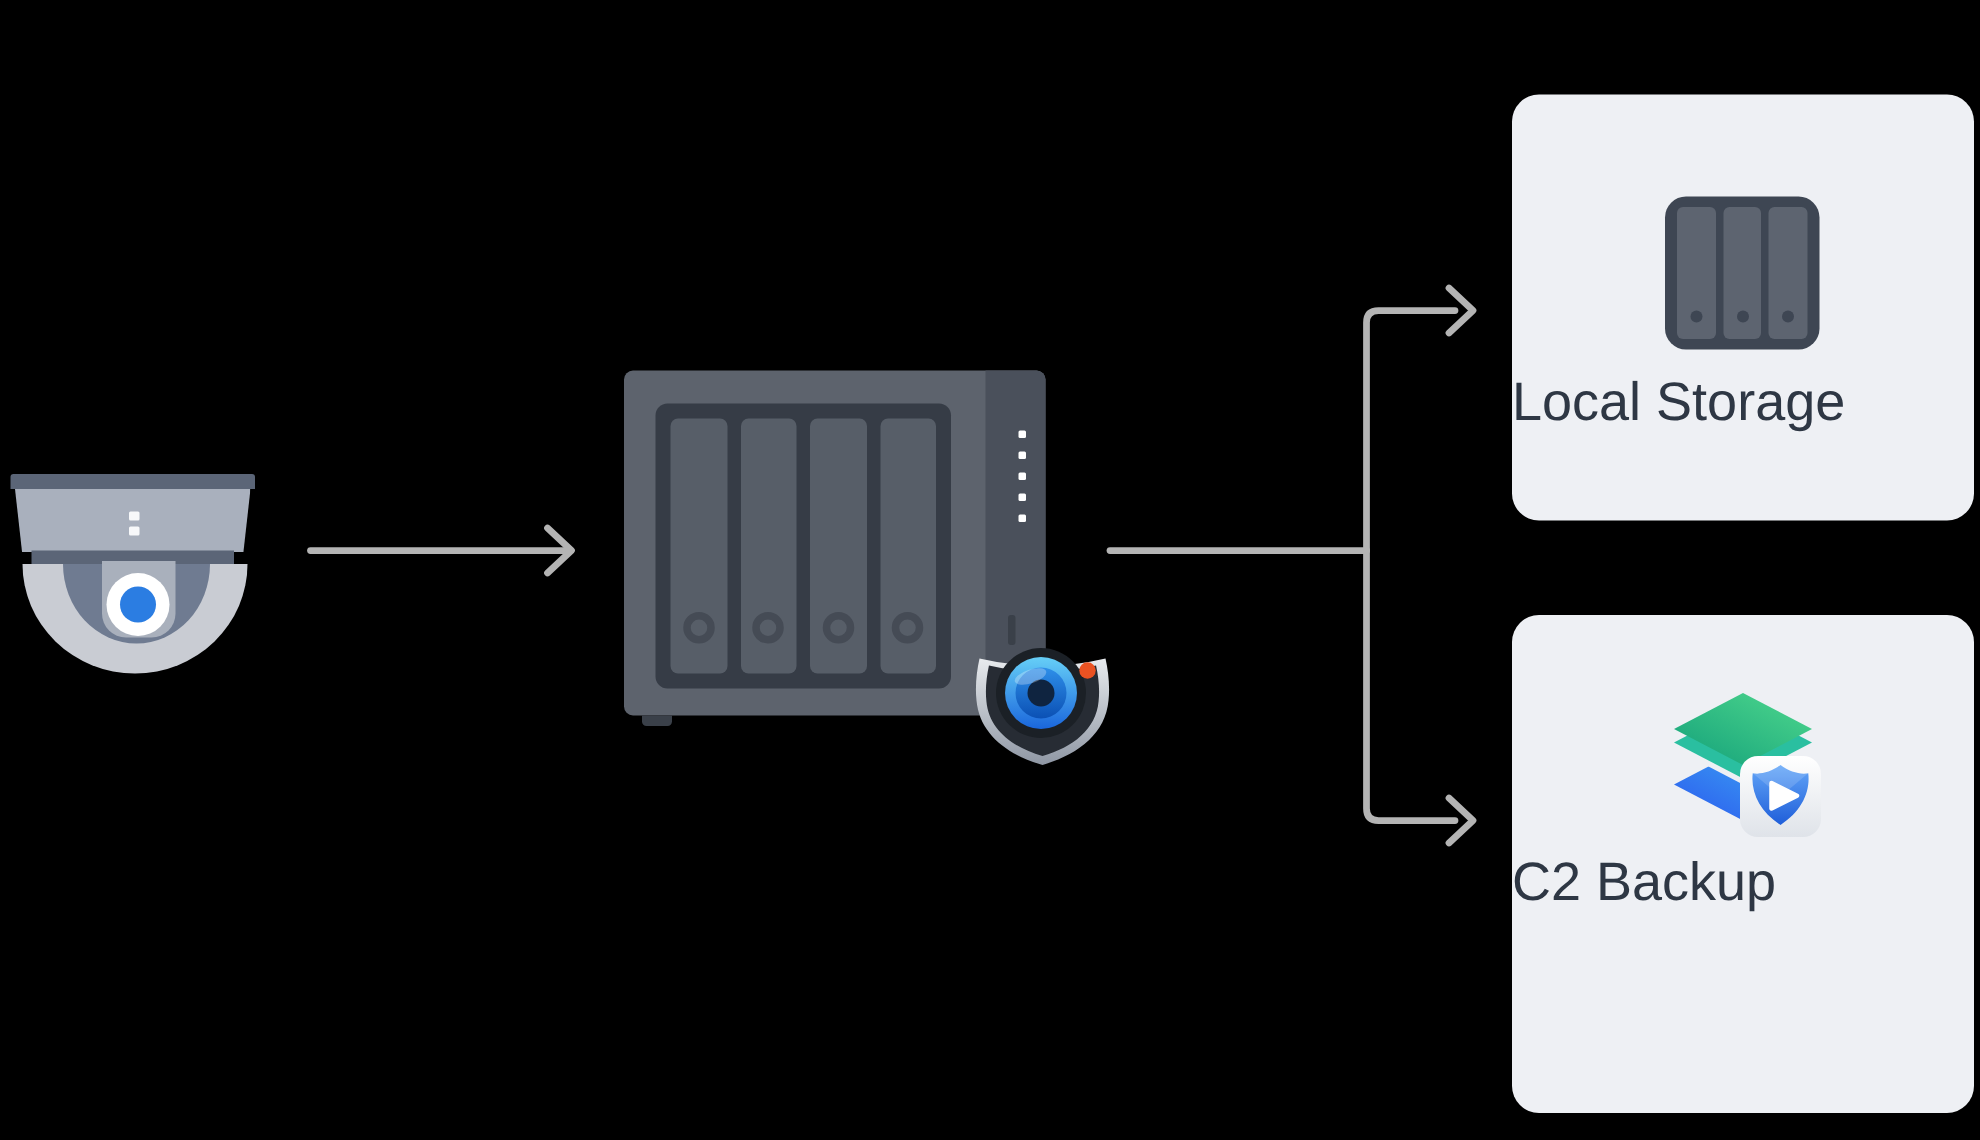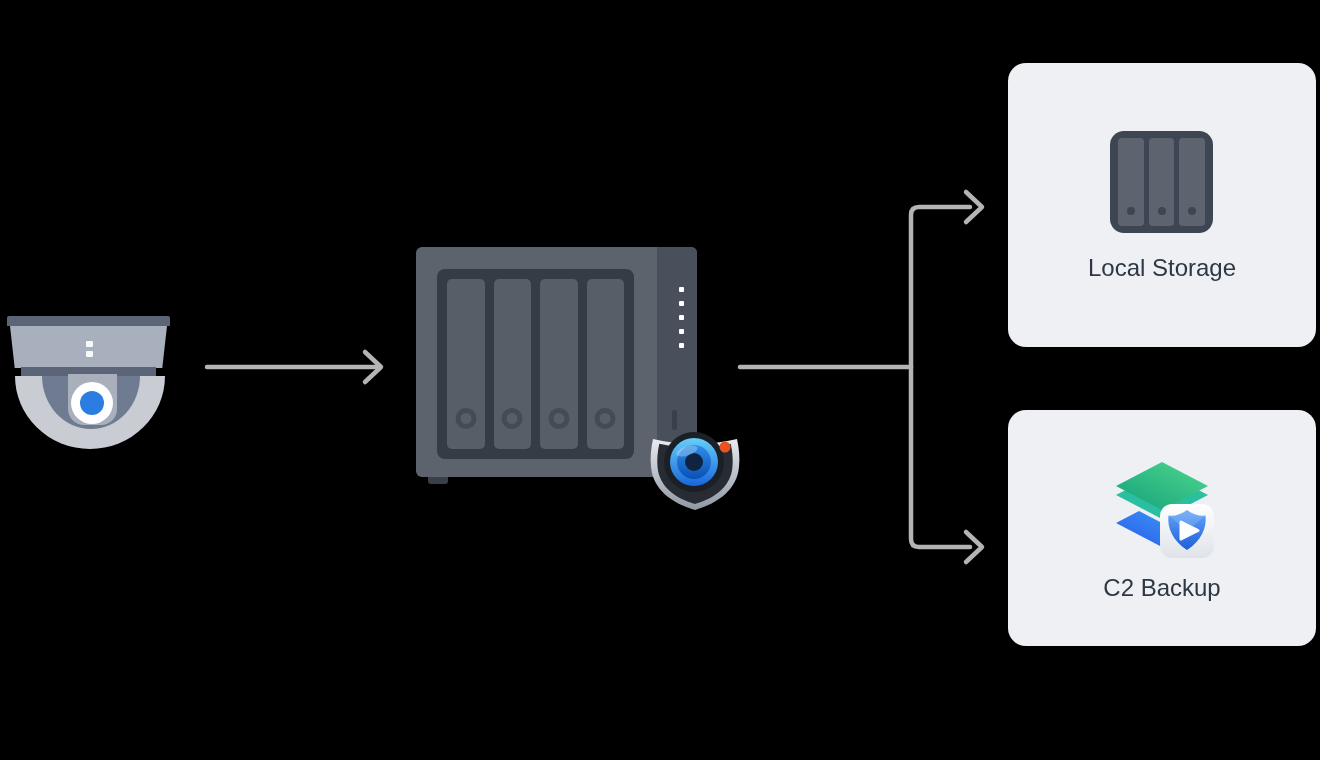--- a/index.html
+++ b/index.html
@@ -42,23 +42,23 @@
   .nas-power{left:256px;top:163px;width:5px;height:20px;background:#3a4049;border-radius:2px;}
   .nas-foot{left:12px;top:230px;width:20px;height:7px;background:#3a4049;border-radius:0 0 3px 3px;}
 
   
   .shield-icon{left:648px;top:430px;width:94px;height:81px;}
   .c2-icon{left:107px;top:49px;width:100px;height:101px;}
 
   
   .card{width:308px;background:#eef0f4;border-radius:18px;left:1008px;}
   .card1{top:63px;height:284px;}
-  .card2{top:410px;height:236px;}
-  .card-label{left:0;width:308px;text-align:center;color:#2e3744;
-    font-size:24px;line-height:38px;font-weight:500;letter-spacing:0;}
+  .card2{top:410px;height:332px;}
+  .card-label{left:0;width:308px;color:#2e3744;
+    font-size:36px;line-height:38px;font-weight:500;letter-spacing:0;}
   .card1 .card-label{top:249px;}
   .card2 .card-label{top:569px;}
   .card .card-label{position:absolute;}
   .card1-label{top:186px !important;}
   .card2-label{top:159px !important;}
 
   
   .storage-icon{left:102px;top:68px;width:103px;height:102px;background:#3e4653;border-radius:14px;
     display:flex;gap:5px;padding:7px 8px;box-sizing:border-box;}
   .storage-bay{flex:1;background:#5d6470;border-radius:4px;position:relative;}

